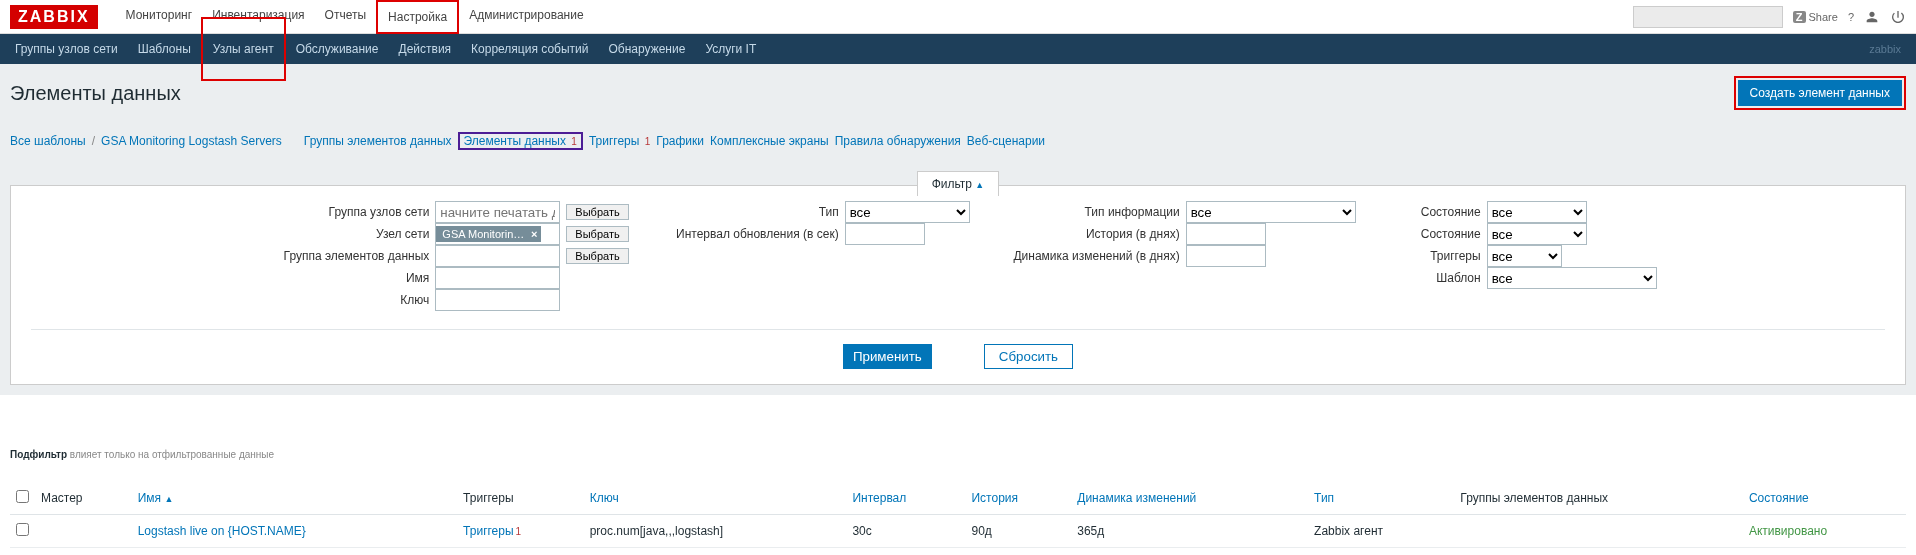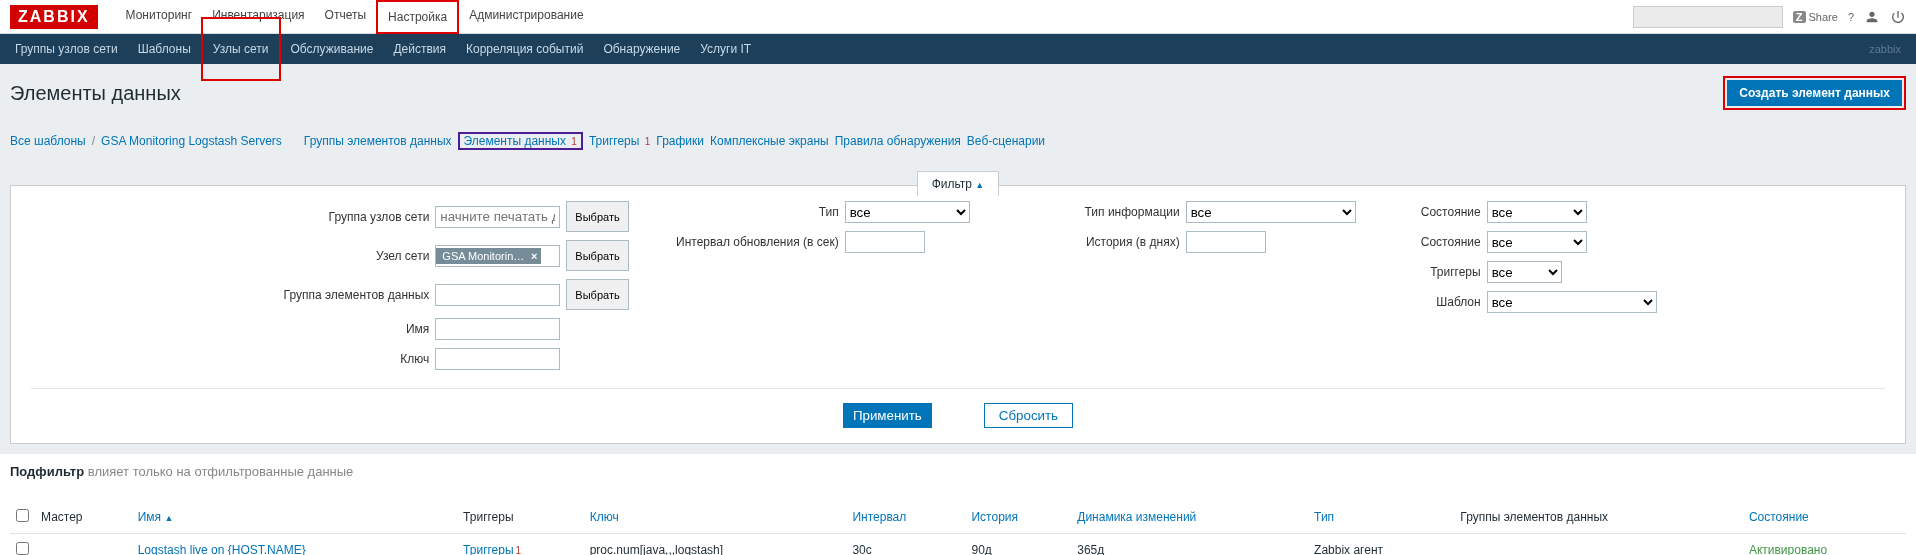--- a/index.html
+++ b/index.html
@@ -23,54 +23,54 @@
 
 .sub-nav { display: flex; align-items: center; height: 30px; background: #1e3f5a; color: #c5d9e8; padding: 0 5px; }
 .sub-nav-item { padding: 23px 10px; cursor: pointer; font-size: 12px; }
 .sub-nav-item.active { border: 2px solid #dd0000; }
 .sub-nav-spacer { flex: 1; }
 .sub-nav-brand { padding: 0 10px; color: #5a7a94; font-size: 11px; }
 
 
 .page-header { display: flex; align-items: center; padding: 12px 10px; background: #ebeef0; }
 .page-title { font-size: 20px; font-weight: normal; flex: 1; }
-.btn-primary { background: #0275b8; color: #fff; border: none; padding: 6px 12px; cursor: pointer; font-size: 12px; font-weight: bold; }
+.btn-primary { background: #0275b8; color: #fff; border: none; padding: 6px 12px; cursor: pointer; font-size: 12px; }
 .btn-primary-hl { border: 2px solid #dd0000; padding: 2px; }
 
 
 .breadcrumb { display: flex; align-items: center; gap: 6px; padding: 10px; background: #ebeef0; flex-wrap: wrap; }
 .breadcrumb-item { color: #0275b8; cursor: pointer; }
 .breadcrumb-item .count { color: #b73838; font-size: 10px; margin-left: 2px; }
 .breadcrumb-sep { color: #888; }
 .breadcrumb-item.hl { border: 2px solid #4c1d95; padding: 0 4px; }
 
 
 .filter-wrap { background: #ebeef0; padding: 0 10px 10px; }
 .filter-tab { text-align: center; }
 .filter-tab-inner { display: inline-block; background: #fff; border: 1px solid #cccccc; border-bottom: none; padding: 5px 14px; position: relative; top: 11px; z-index: 2; cursor: pointer; }
 .filter-tab-inner .arrow { color: #0275b8; font-size: 9px; vertical-align: middle; }
 .filter-body { background: #fff; border: 1px solid #cccccc; padding: 15px 0; }
 .filter-grid { display: flex; justify-content: center; gap: 40px; padding: 0 20px; }
-.filter-col { display: flex; flex-direction: column; gap: 8px; }
+.filter-col { display: flex; flex-direction: column; gap: 0; }
 .filter-row { display: flex; align-items: center; gap: 6px; }
 .filter-label { width: 170px; text-align: right; color: #333; }
 .filter-label.narrow { width: 85px; }
 .filter-input { height: 22px; border: 1px solid #acbbc2; padding: 0 4px; width: 125px; }
 .filter-select { height: 22px; border: 1px solid #acbbc2; background: #fff; width: 125px; }
 .filter-select.narrow { width: 100px; }
-.btn-choose { background: #f0f0f0; border: 1px solid #acbbc2; height: 31px; padding: 0 8px; cursor: pointer; font-size: 11px; }
+.btn-choose { background: #f0f0f0; border: 1px solid #acbbc2; height: 16px; padding: 0 8px; cursor: pointer; font-size: 11px; }
 .tag-pill { display: inline-flex; align-items: center; background: #768d99; color: #fff; padding: 2px 4px 2px 6px; font-size: 11px; max-width: 105px; }
 .tag-pill-text { overflow: hidden; text-overflow: ellipsis; white-space: nowrap; }
 .tag-pill-x { margin-left: 4px; cursor: pointer; font-weight: bold; }
 .filter-actions { display: flex; justify-content: center; gap: 8px; margin-top: 18px; padding-top: 14px; border-top: 1px solid #e0e5e8; margin-left: 20px; margin-right: 20px; }
 .btn-apply { background: #0275b8; color: #fff; border: none; padding: 5px 10px; cursor: pointer; }
 .btn-reset { background: #fff; color: #0275b8; border: 1px solid #0275b8; padding: 4px 14px; cursor: pointer; margin-left: 44px; }
 
 
-.subfilter { padding: 10px; font-size: 13px; }
+.subfilter { padding: 10px; font-size: 10px; margin-top: 44px; }
 .subfilter .hint { color: #888; font-weight: normal; }
 
 
 .data-table { width: 100%; border-collapse: collapse; margin: 12px 10px; width: calc(100% - 20px); }
 .data-table th { text-align: left; padding: 8px 6px; border-bottom: 1px solid #dfe4e7; font-weight: normal; }
 .data-table th a { color: #0275b8; }
 .data-table th .sort-arrow { font-size: 9px; color: #0275b8; }
 .data-table td { padding: 8px 6px; border-bottom: 1px solid #eaedef; }
 .data-table input[type=checkbox] { cursor: pointer; }
 .trigger-count { color: #b73838; font-size: 10px; margin-left: 2px; }
@@ -112,21 +112,21 @@
       <svg viewBox="0 0 24 24">
           <path d="M13 3h-2v10h2V3zm4.83 2.17l-1.42 1.42A6.92 6.92 0 0119 12c0 3.87-3.13 7-7 7s-7-3.13-7-7c0-2.02.86-3.84 2.24-5.12L5.83 5.46A8.93 8.93 0 003 12c0 4.97 4.03 9 9 9s9-4.03 9-9a8.93 8.93 0 00-3.17-6.83z"></path>
         </svg>
     </div>
   </div>
 </div>
 
 <div class="sub-nav">
   <div class="sub-nav-item">Группы узлов сети</div>
   <div class="sub-nav-item">Шаблоны</div>
-  <div class="sub-nav-item active">Узлы сети</div>
+  <div class="sub-nav-item active">Узлы агент</div>
   <div class="sub-nav-item">Обслуживание</div>
   <div class="sub-nav-item">Действия</div>
   <div class="sub-nav-item">Корреляция событий</div>
   <div class="sub-nav-item">Обнаружение</div>
   <div class="sub-nav-item">Услуги IT</div>
   <div class="sub-nav-spacer"></div>
   <div class="sub-nav-brand">zabbix</div>
 </div>
 
 <div class="page-header">
@@ -205,20 +205,24 @@
         </div>
       </div>
 
       <div class="filter-col">
         <div class="filter-row">
           <label class="filter-label">Тип информации</label>
           <select class="filter-select" style="width:170px"><option>все</option></select>
         </div>
         <div class="filter-row">
           <label class="filter-label">История (в днях)</label>
+          <input class="filter-input" style="width: 80px;" type="text">
+        </div>
+        <div class="filter-row">
+          <label class="filter-label">Динамика изменений (в днях)</label>
           <input class="filter-input" style="width: 80px;" type="text">
         </div>
       </div>
 
       <div class="filter-col">
         <div class="filter-row">
           <label class="filter-label narrow">Состояние</label>
           <select class="filter-select narrow"><option>все</option></select>
         </div>
         <div class="filter-row">

